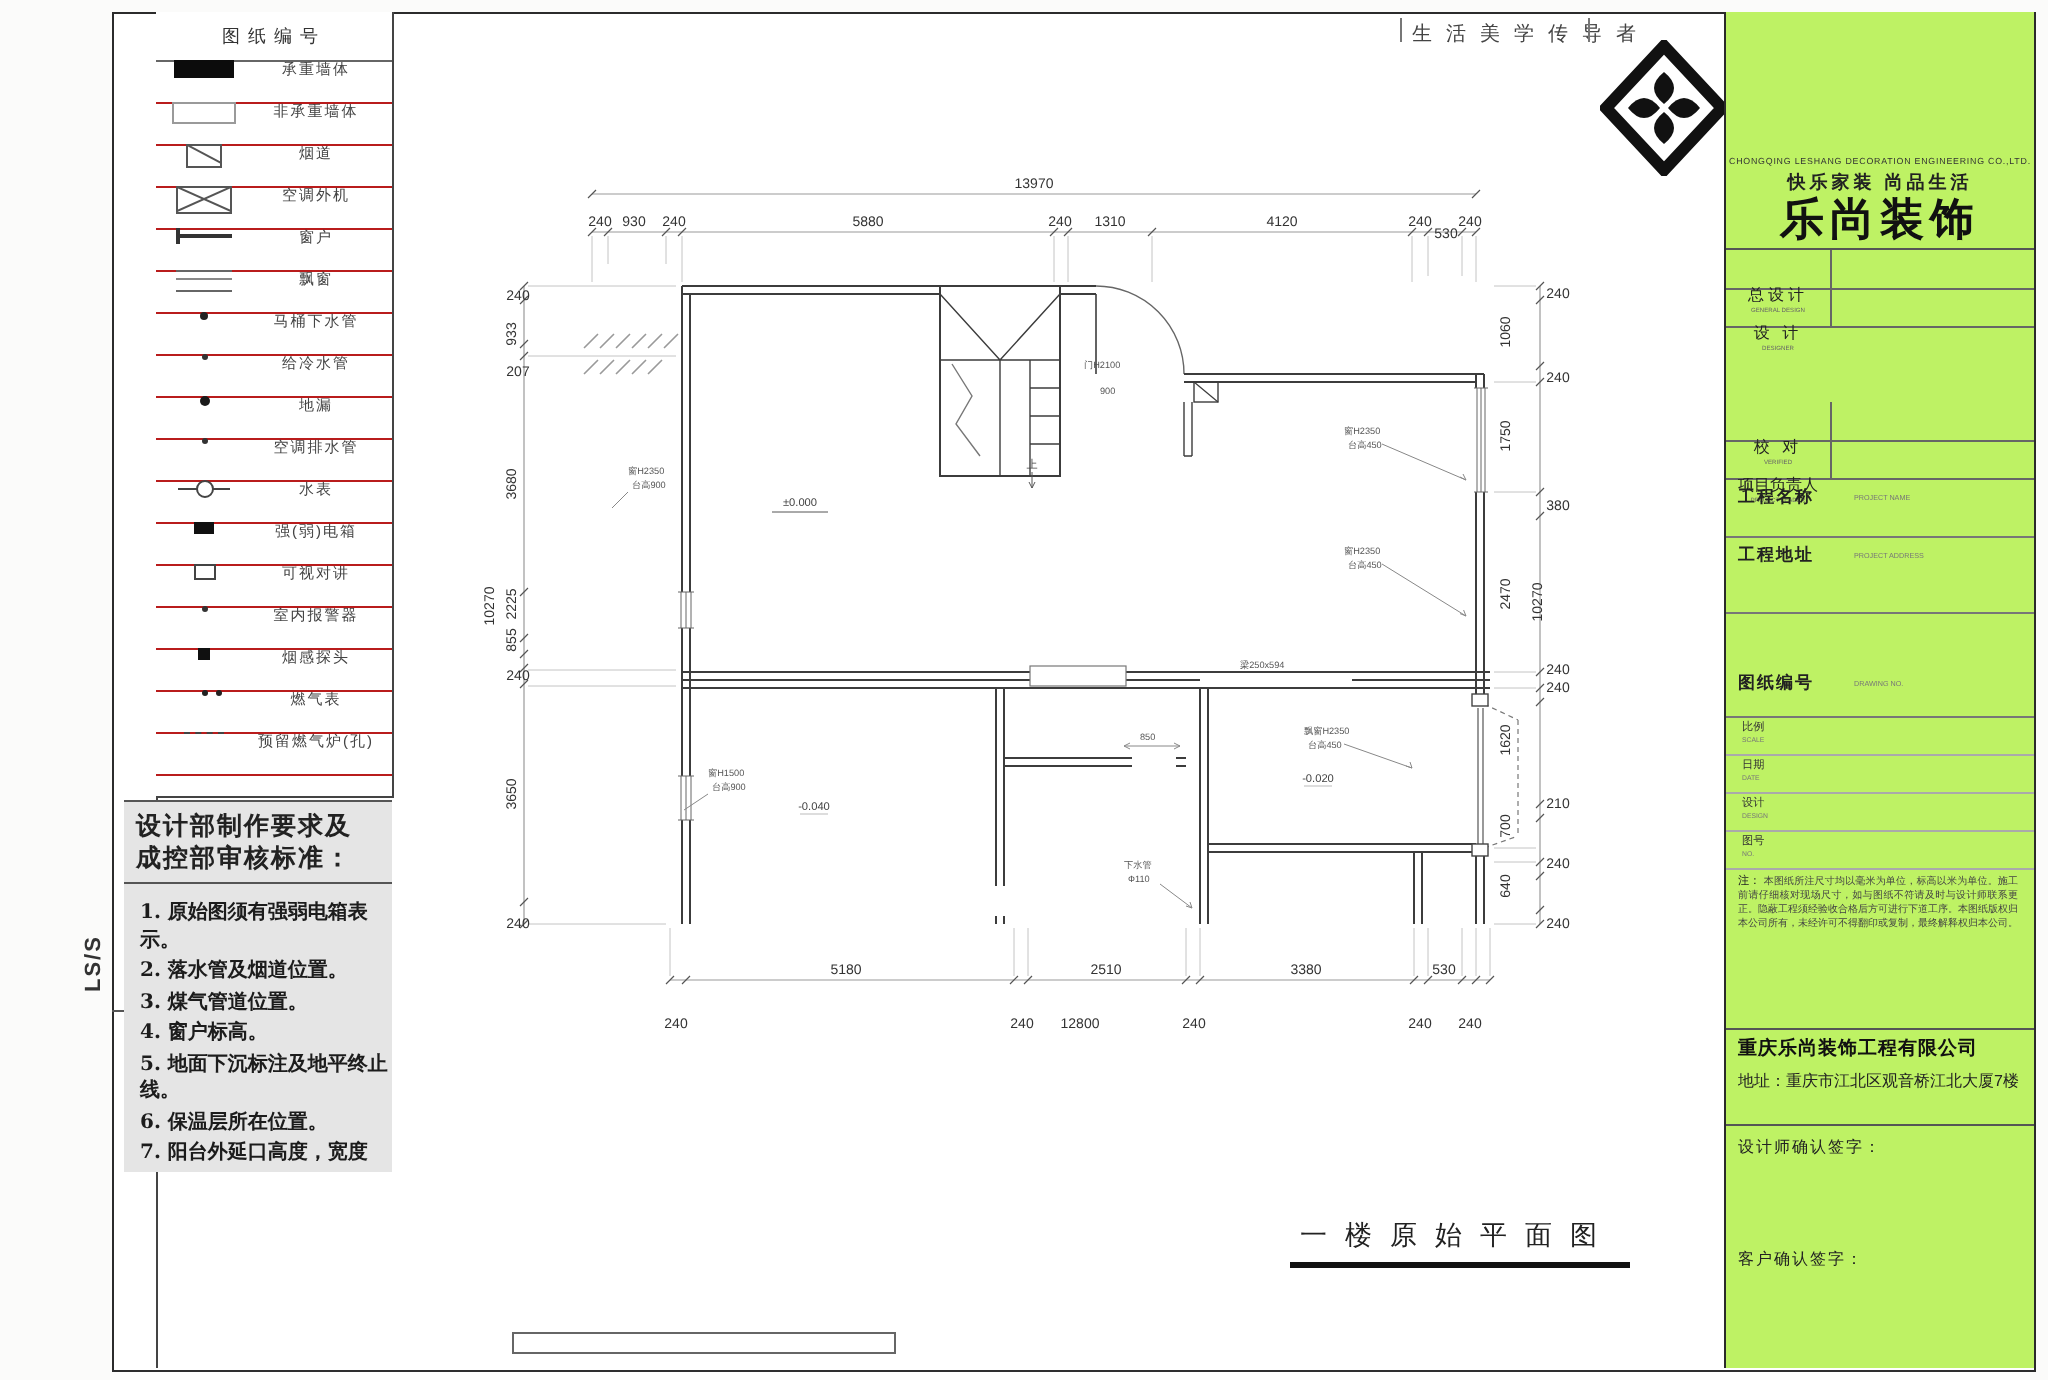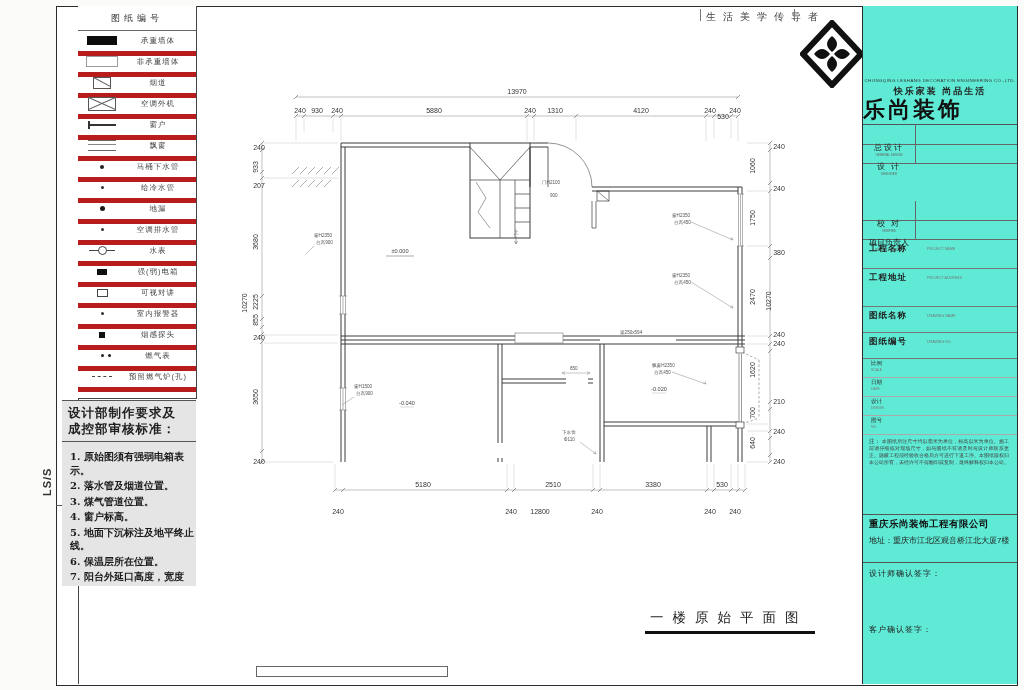--- a/index.html
+++ b/index.html
@@ -8,21 +8,21 @@
   .frame{position:absolute;left:56px;top:6px;width:960px;height:678px;border:1.6px solid #2b2b2b;background:#fff;}
   .vline{position:absolute;left:78px;top:6px;width:0;height:678px;border-left:1px solid #444;}
   .lsps{position:absolute;left:53px;top:462px;width:22px;height:46px;transform:rotate(-90deg);
     font-size:11px;font-weight:bold;color:#333;letter-spacing:1px;}
   .lsps-tick{position:absolute;left:56px;top:505px;width:22px;border-top:1px solid #555;}
 
   
   .legend{position:absolute;left:78px;top:6px;width:118px;height:392px;border-right:1px solid #444;border-bottom:1px solid #444;background:#fff;}
   .lg-head{position:absolute;left:0;top:0;width:100%;height:24px;line-height:24px;text-align:center;
     font-size:9px;letter-spacing:4px;color:#333;border-bottom:1px solid #666;}
-  .lg-row{position:absolute;left:0;width:100%;height:21px;border-bottom:5px solid #b91c1c;display:flex;align-items:center;}
+  .lg-row{position:absolute;left:0;width:100%;height:21px;border-bottom:1px solid #b91c1c;display:flex;align-items:flex-start;}
   .lg-ictd{width:48px;display:flex;justify-content:center;align-items:center;}
   .lg-lab{flex:1;text-align:center;font-size:7.5px;color:#444;letter-spacing:1px;padding-right:6px;}
   .ic-wall-solid{width:30px;height:9px;background:#0c0c0c;}
   .ic-wall-hollow{width:30px;height:9px;border:1px solid #9a9a9a;background:#fff;}
   .ic-flue{width:16px;height:10px;border:1px solid #555;position:relative;overflow:hidden;}
   .ic-flue::after{content:"";position:absolute;left:-3px;top:4px;width:24px;border-top:1px solid #555;transform:rotate(28deg);}
   .ic-ac{width:26px;height:12px;border:1px solid #555;position:relative;overflow:hidden;}
   .ic-ac::before,.ic-ac::after{content:"";position:absolute;left:-3px;top:5px;width:32px;border-top:1px solid #555;}
   .ic-ac::before{transform:rotate(24deg);} .ic-ac::after{transform:rotate(-24deg);}
   .ic-window{width:28px;height:8px;position:relative;}
@@ -59,25 +59,25 @@
   text.dim{font-family:"Liberation Sans",sans-serif;font-size:7px;fill:#333;text-anchor:middle;}
   text.ann{font-family:"Liberation Sans",sans-serif;font-size:4.6px;fill:#555;text-anchor:start;}
   text.lvl{font-family:"Liberation Sans",sans-serif;font-size:5.6px;fill:#444;text-anchor:middle;}
 
   
   .btitle{position:absolute;left:650px;top:609px;font-size:13.5px;letter-spacing:9px;color:#222;}
   .btitle-line{position:absolute;left:645px;top:631px;width:170px;height:2.6px;background:#111;}
   .bbar{position:absolute;left:256px;top:666px;width:190px;height:9px;border:1px solid #666;background:#fff;}
 
   
-  .tb{position:absolute;left:862px;top:6px;width:154px;height:678px;border-left:1.4px solid #2b2b2b;background:#5eead4;}
+  .tb{position:absolute;left:862px;top:6px;width:154px;height:678px;border-left:1.4px solid #2b2b2b;background:#bef264;}
   .tb .hline{position:absolute;left:0;width:100%;border-top:1px solid #555;}
   .tb-en{position:absolute;left:0;top:72px;width:100%;text-align:center;font-size:4.4px;letter-spacing:.4px;color:#333;}
   .tb-slogan{position:absolute;left:0;top:79px;width:100%;text-align:center;font-size:9px;font-weight:bold;letter-spacing:2px;color:#222;}
-  .tb-brand{position:absolute;left:0;top:89px;width:100%;font-size:22px;font-weight:bold;letter-spacing:3px;color:#111;}
+  .tb-brand{position:absolute;left:0;top:89px;width:100%;text-align:center;font-size:22px;font-weight:bold;letter-spacing:3px;color:#111;}
   .tb-staffrow{position:absolute;left:0;width:100%;height:19px;border-bottom:1px solid #666;}
   .tb-staffrow .cell{position:absolute;left:0;top:0;width:52px;height:100%;border-right:1px solid #666;text-align:center;}
   .tb-cn{display:block;font-size:8px;letter-spacing:2px;color:#222;margin-top:17px;}
   .tb-cn.big{letter-spacing:0;}
   .tb-enn{display:block;font-size:3.4px;color:#666;transform:scale(.9);}
   .tb-field{position:absolute;left:0;width:100%;border-bottom:1px solid #777;}
   .tb-field .fcn{position:absolute;left:6px;top:4px;font-size:8.5px;letter-spacing:1px;color:#222;font-weight:bold;}
   .tb-field .fen{position:absolute;left:64px;top:8px;font-size:3.6px;color:#777;}
   .tb-small{position:absolute;left:0;width:100%;height:19px;border-bottom:1px solid #aaa;}
   .tb-small .scn{position:absolute;left:8px;top:2px;font-size:5.6px;color:#333;}
@@ -441,24 +441,20 @@
     </div>
 
     <div class="tb-field" style="top:233px;height:29px">
       <span class="fcn">工程名称</span>
         <span class="fen">PROJECT NAME</span>
     </div>
     <div class="tb-field" style="top:262px;height:38px">
       <span class="fcn">工程地址</span>
         <span class="fen">PROJECT ADDRESS</span>
     </div>
-    <div class="tb-field" style="top:300px;height:26px">
-      <span class="fcn">图纸名称</span>
-        <span class="fen">DRAWING NAME</span>
-    </div>
     <div class="tb-field" style="top:326px;height:26px">
       <span class="fcn">图纸编号</span>
         <span class="fen">DRAWING NO.</span>
     </div>
 
     <div class="tb-small" style="top:352px">
       <span class="scn">比例</span>
         <span class="sen">SCALE</span>
     </div>
     <div class="tb-small" style="top:371px">

